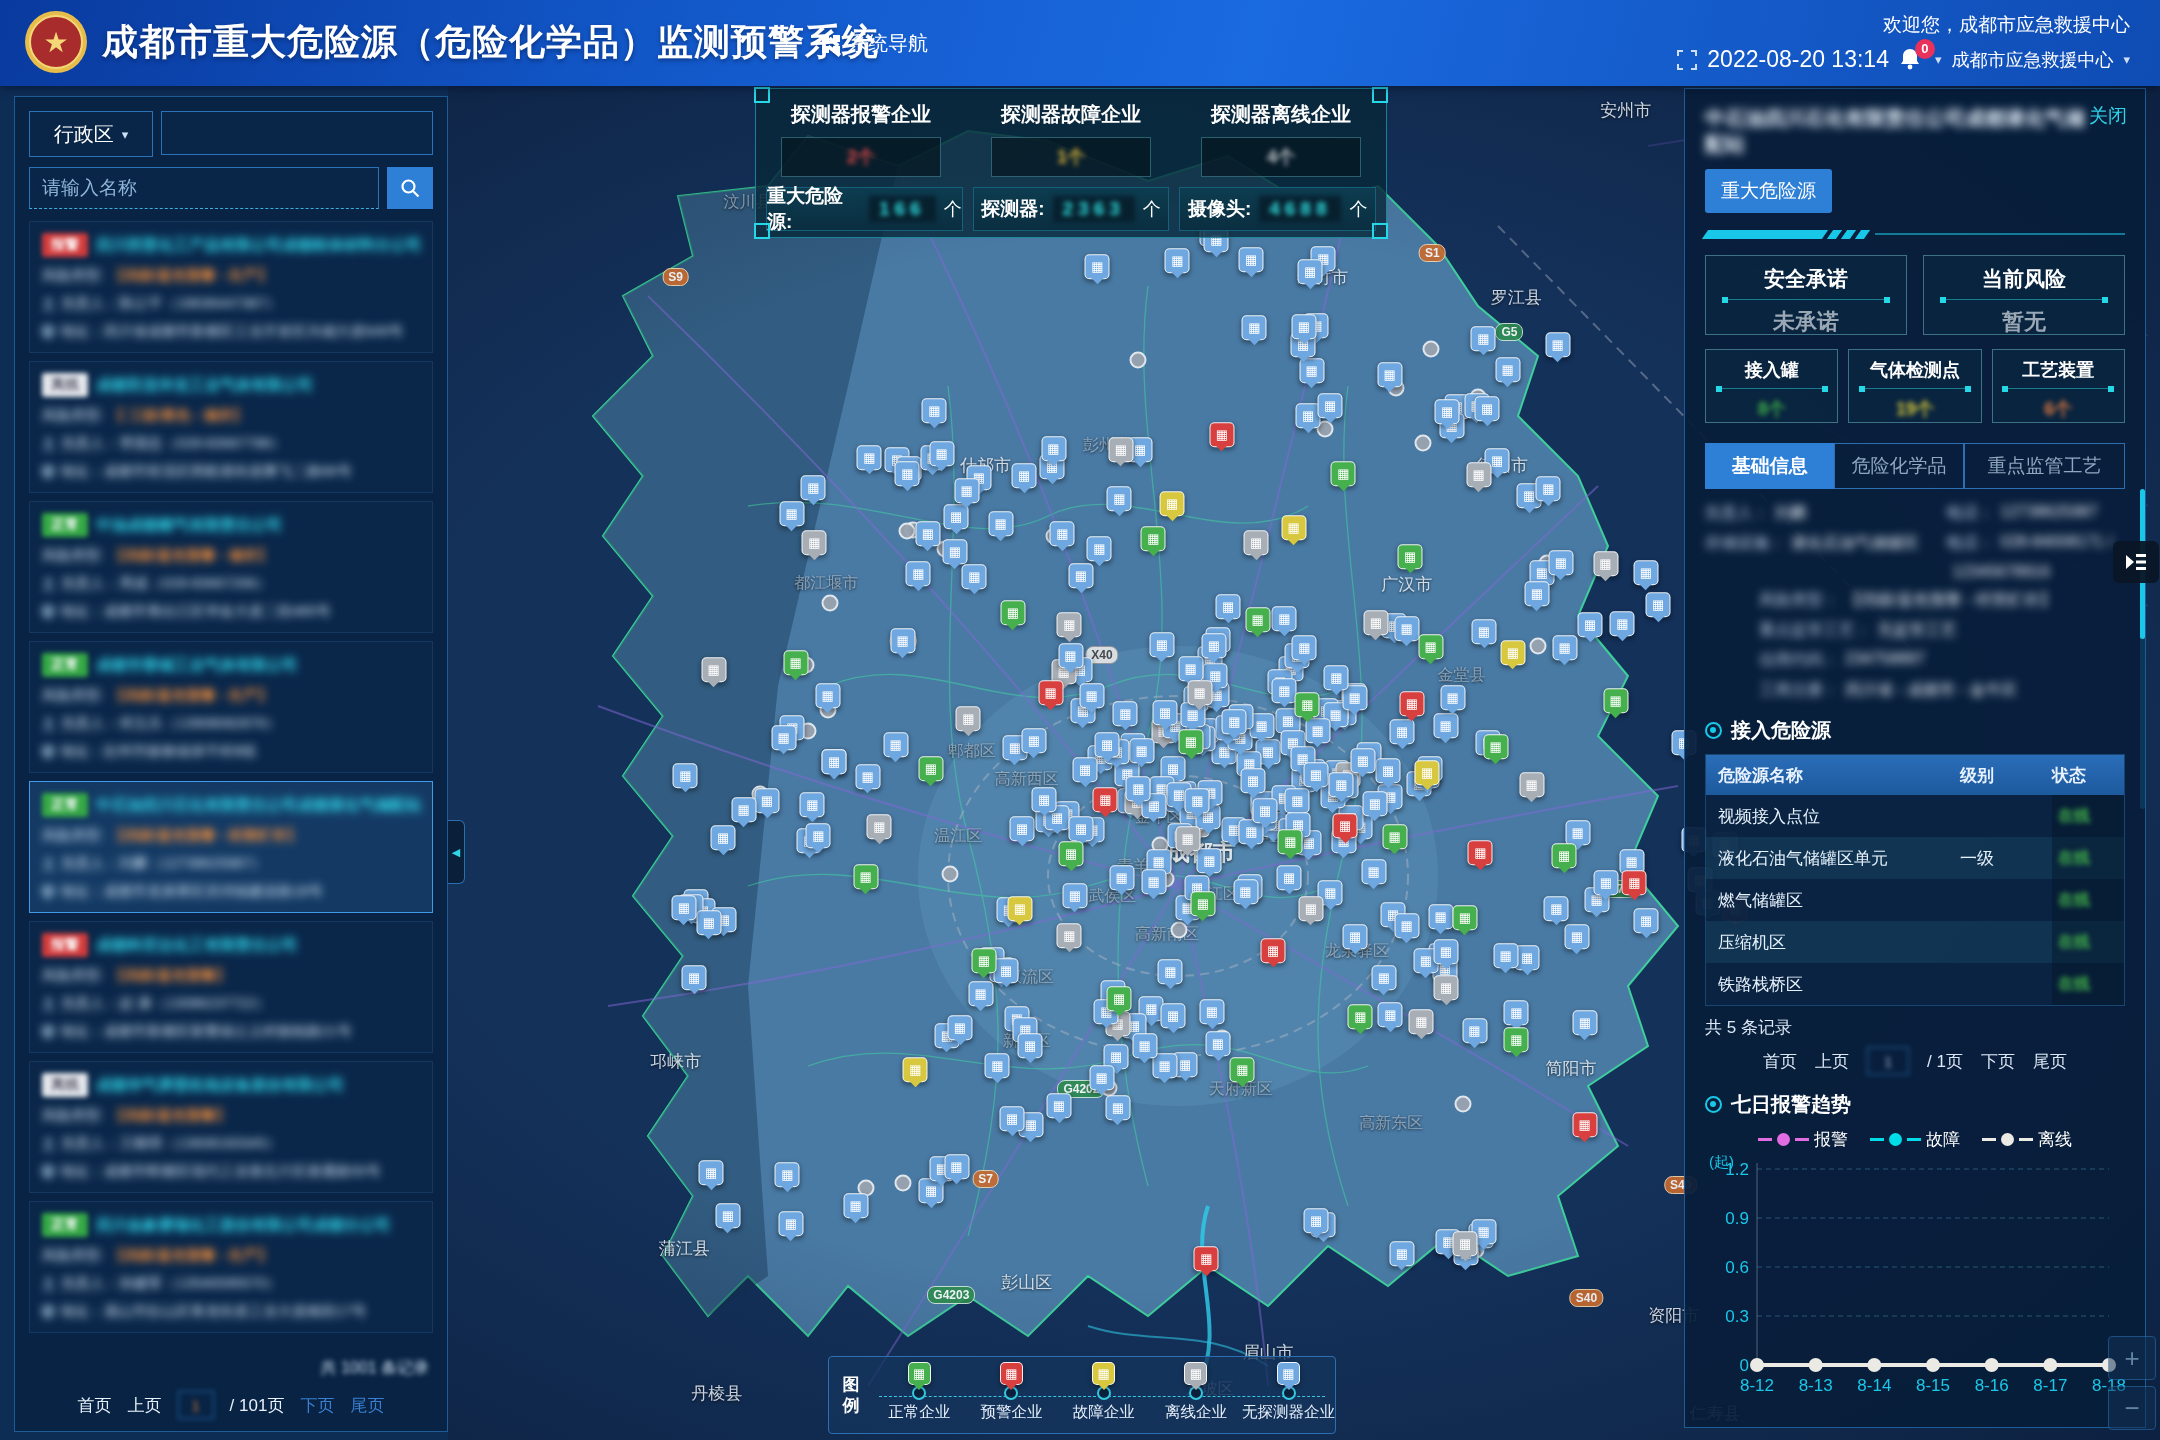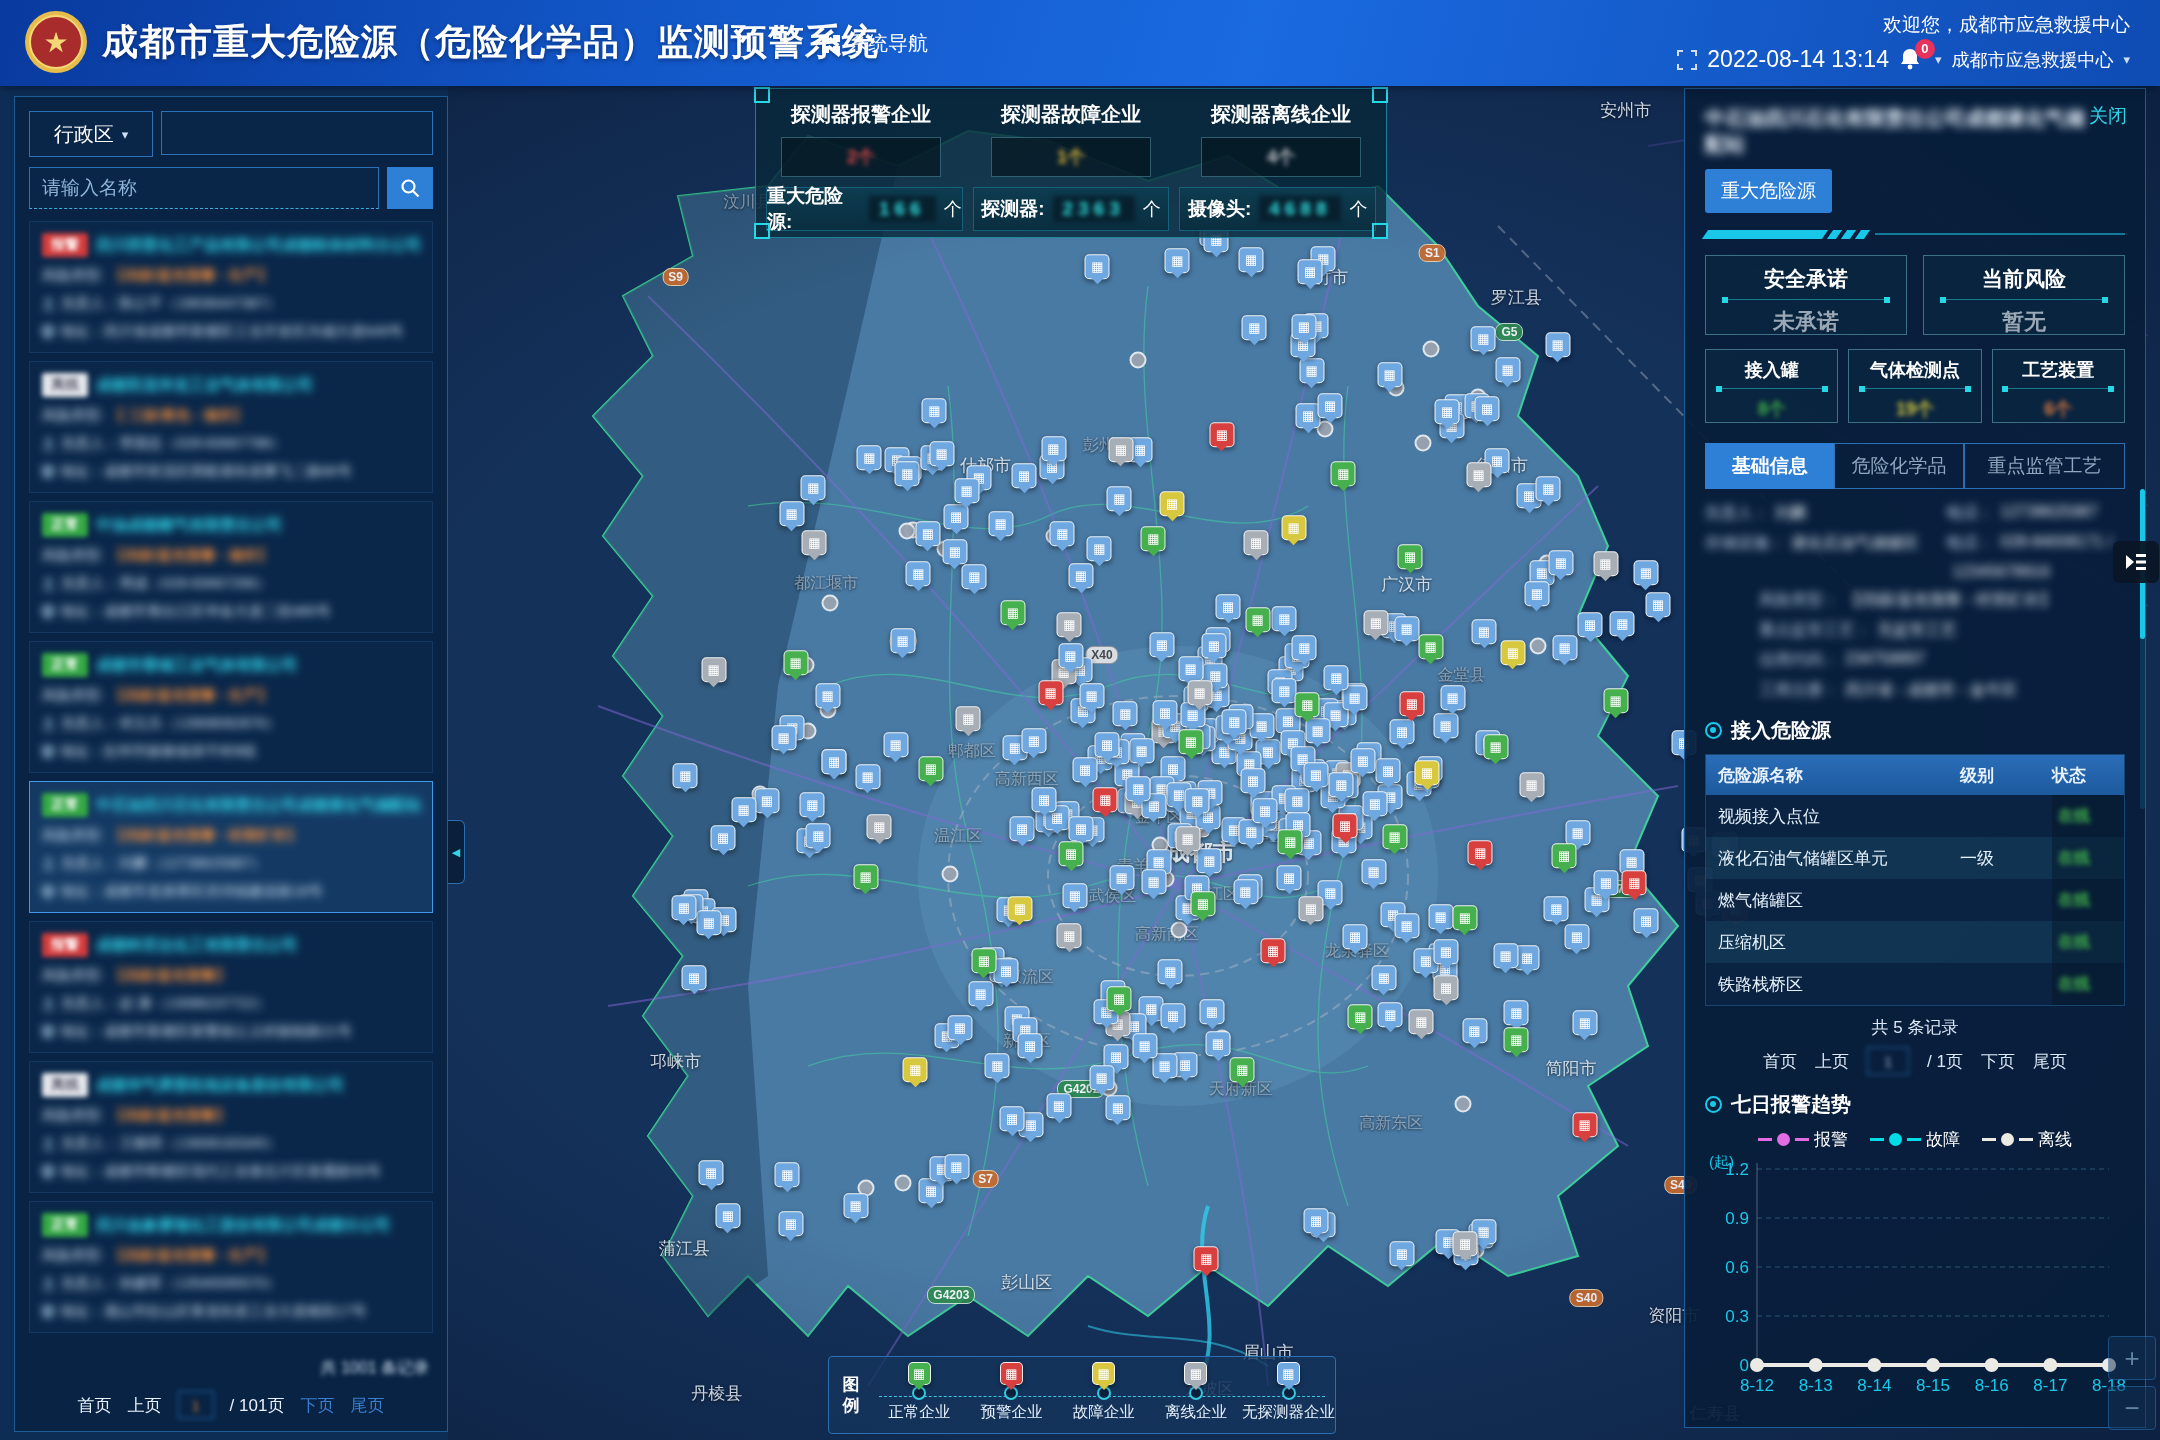--- a/index.html
+++ b/index.html
@@ -173,21 +173,21 @@
   .haz-hrow .h1{flex:1;padding-left:12px;font-size:17px;font-weight:bold;color:#e8f2ff;}
   .haz-hrow .h2{width:92px;font-size:17px;font-weight:bold;color:#e8f2ff;}
   .haz-hrow .h3{width:72px;font-size:17px;font-weight:bold;color:#e8f2ff;}
   .haz-row{display:flex;height:42px;align-items:center;cursor:pointer;}
   .haz-row:nth-child(odd){background:rgba(12,40,72,.5);}
   .haz-row:nth-child(even){background:rgba(28,78,108,.45);}
   .haz-row .c1{flex:1;padding-left:12px;font-size:17px;color:#e6f2fc;white-space:nowrap;}
   .haz-row .c2{width:92px;font-size:17px;color:#e6f2fc;}
   .haz-row .c3{width:72px;align-self:stretch;background:rgba(6,25,45,.55);display:flex;align-items:center;
     font-size:16px;font-weight:bold;color:#3fae49;padding-left:6px;box-sizing:border-box;}
-  .rp-records{text-align:center;color:#dce8f5;font-size:17px;margin-top:10px;}
+  .rp-records{text-align:left;color:#dce8f5;font-size:17px;margin-top:10px;}
   .rp-pagebar{display:flex;align-items:center;justify-content:center;gap:18px;color:#dce8f5;font-size:17px;margin-top:8px;}
   .rp-pagebox{width:40px;height:26px;border:1px solid #2b6fb0;display:flex;align-items:center;justify-content:center;
     color:#9fc0da;font-size:15px;}
   .trend-legend{display:flex;justify-content:center;gap:22px;margin-top:10px;}
   .tl-item{display:flex;align-items:center;gap:5px;color:#fff;font-size:17px;}
   .tl-line{width:14px;height:3px;}
   .tl-dot{width:13px;height:13px;border-radius:50%;}
 </style>
 </head>
 <body>
@@ -1357,21 +1357,21 @@
       <rect x="0" y="11" width="7" height="7" fill="#fff"></rect>
         <rect x="11" y="11" width="7" height="7" fill="#fff"></rect>
     </svg>
     <span>系统导航</span>
   </div>
   <div class="welcome">欢迎您，成都市应急救援中心</div>
   <div class="header-row2">
     <svg width="20" height="20" viewBox="0 0 20 20">
       <path d="M1,6 V1 H6 M14,1 H19 V6 M19,14 V19 H14 M6,19 H1 V14" stroke="#cfe0f5" stroke-width="2" fill="none"></path>
     </svg>
-    <span class="dt">2022-08-14 13:14</span>
+    <span class="dt">2022-08-20 13:14</span>
     <span class="bell-wrap">
       <svg width="22" height="24" viewBox="0 0 22 24">
         <path d="M11,2 C7,2 4,5 4,9 L4,14 L2,17 L20,17 L18,14 L18,9 C18,5 15,2 11,2 Z" fill="#fff"></path>
         <circle cx="11" cy="20" r="2.4" fill="#fff"></circle>
       </svg>
       <span class="badge">0</span>
     </span>
     <span class="caret">▾</span>
     <span class="org-name">成都市应急救援中心</span>
     <span class="caret">▾</span>

